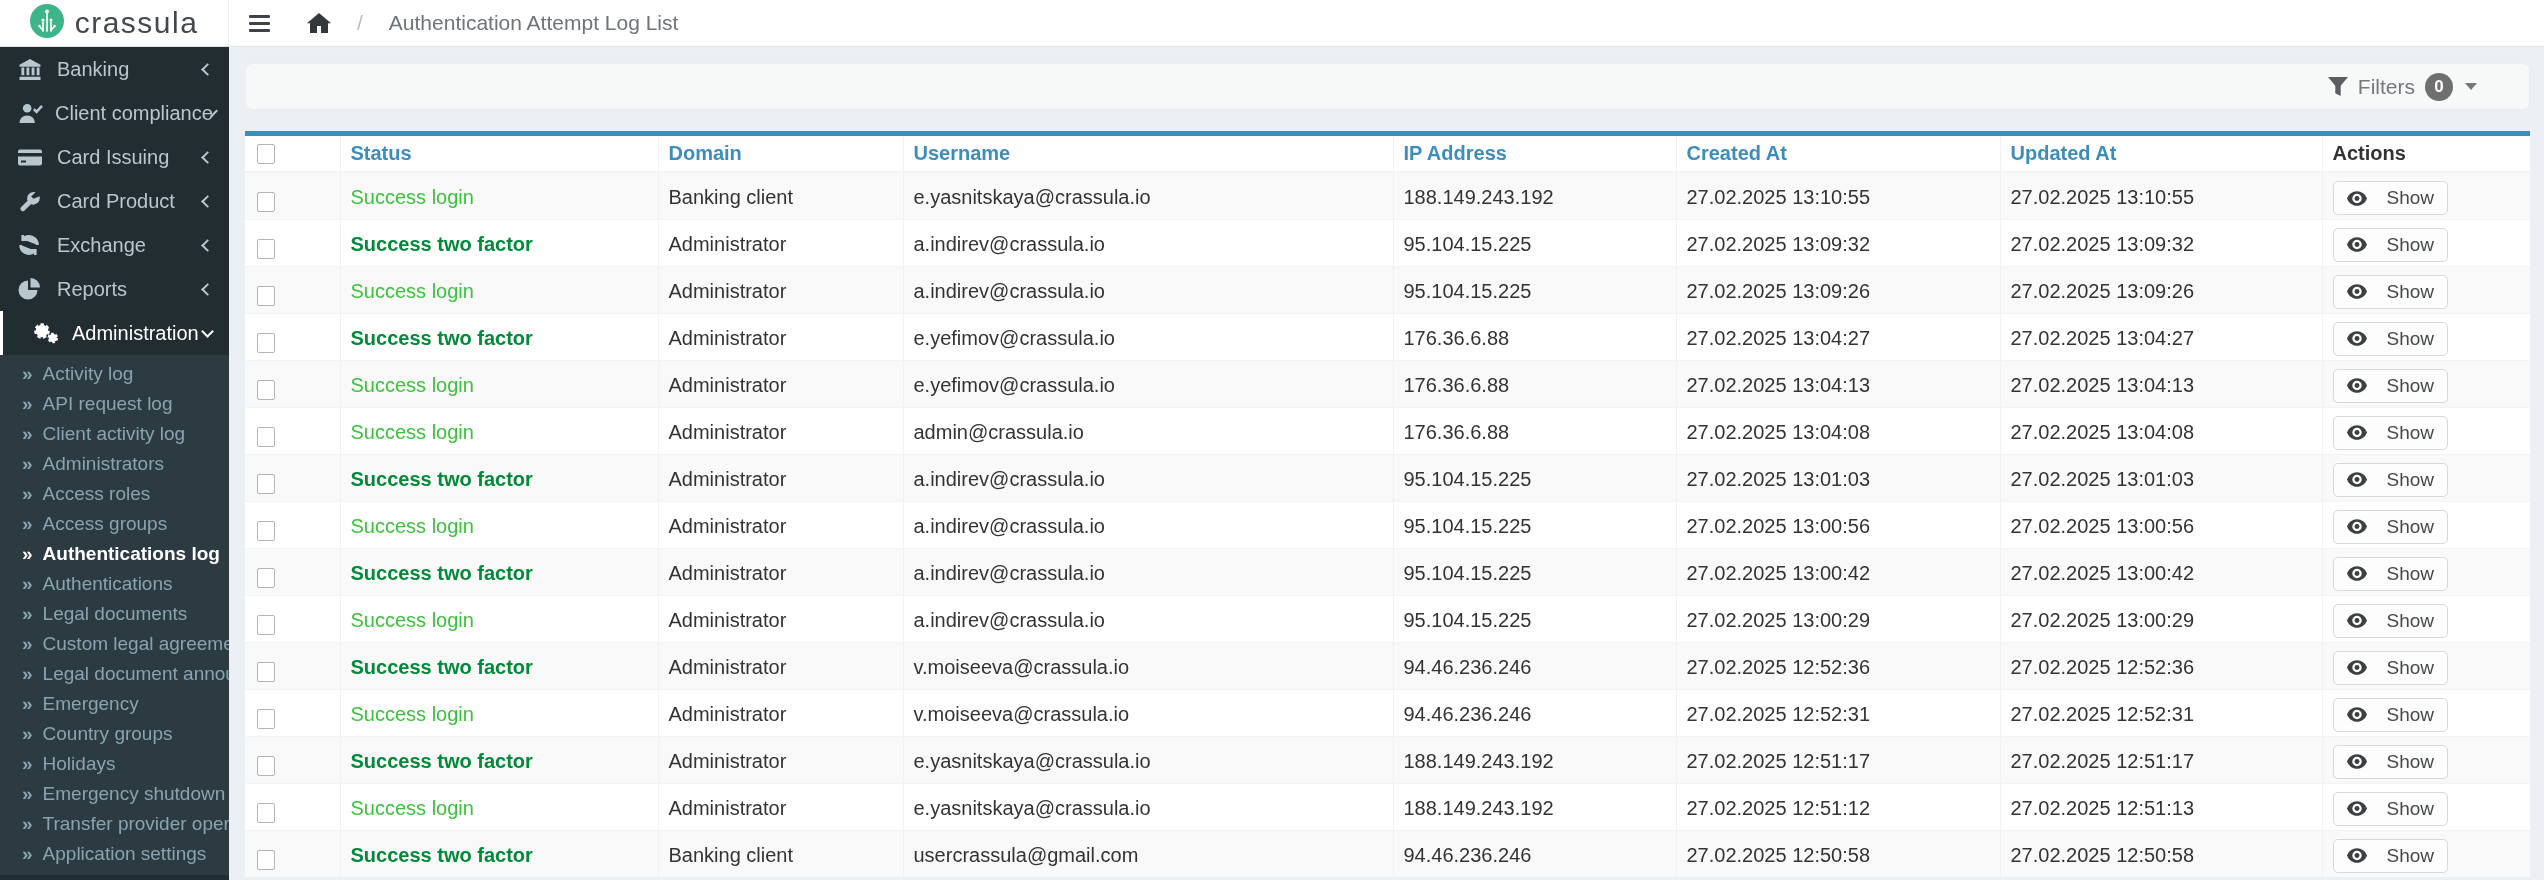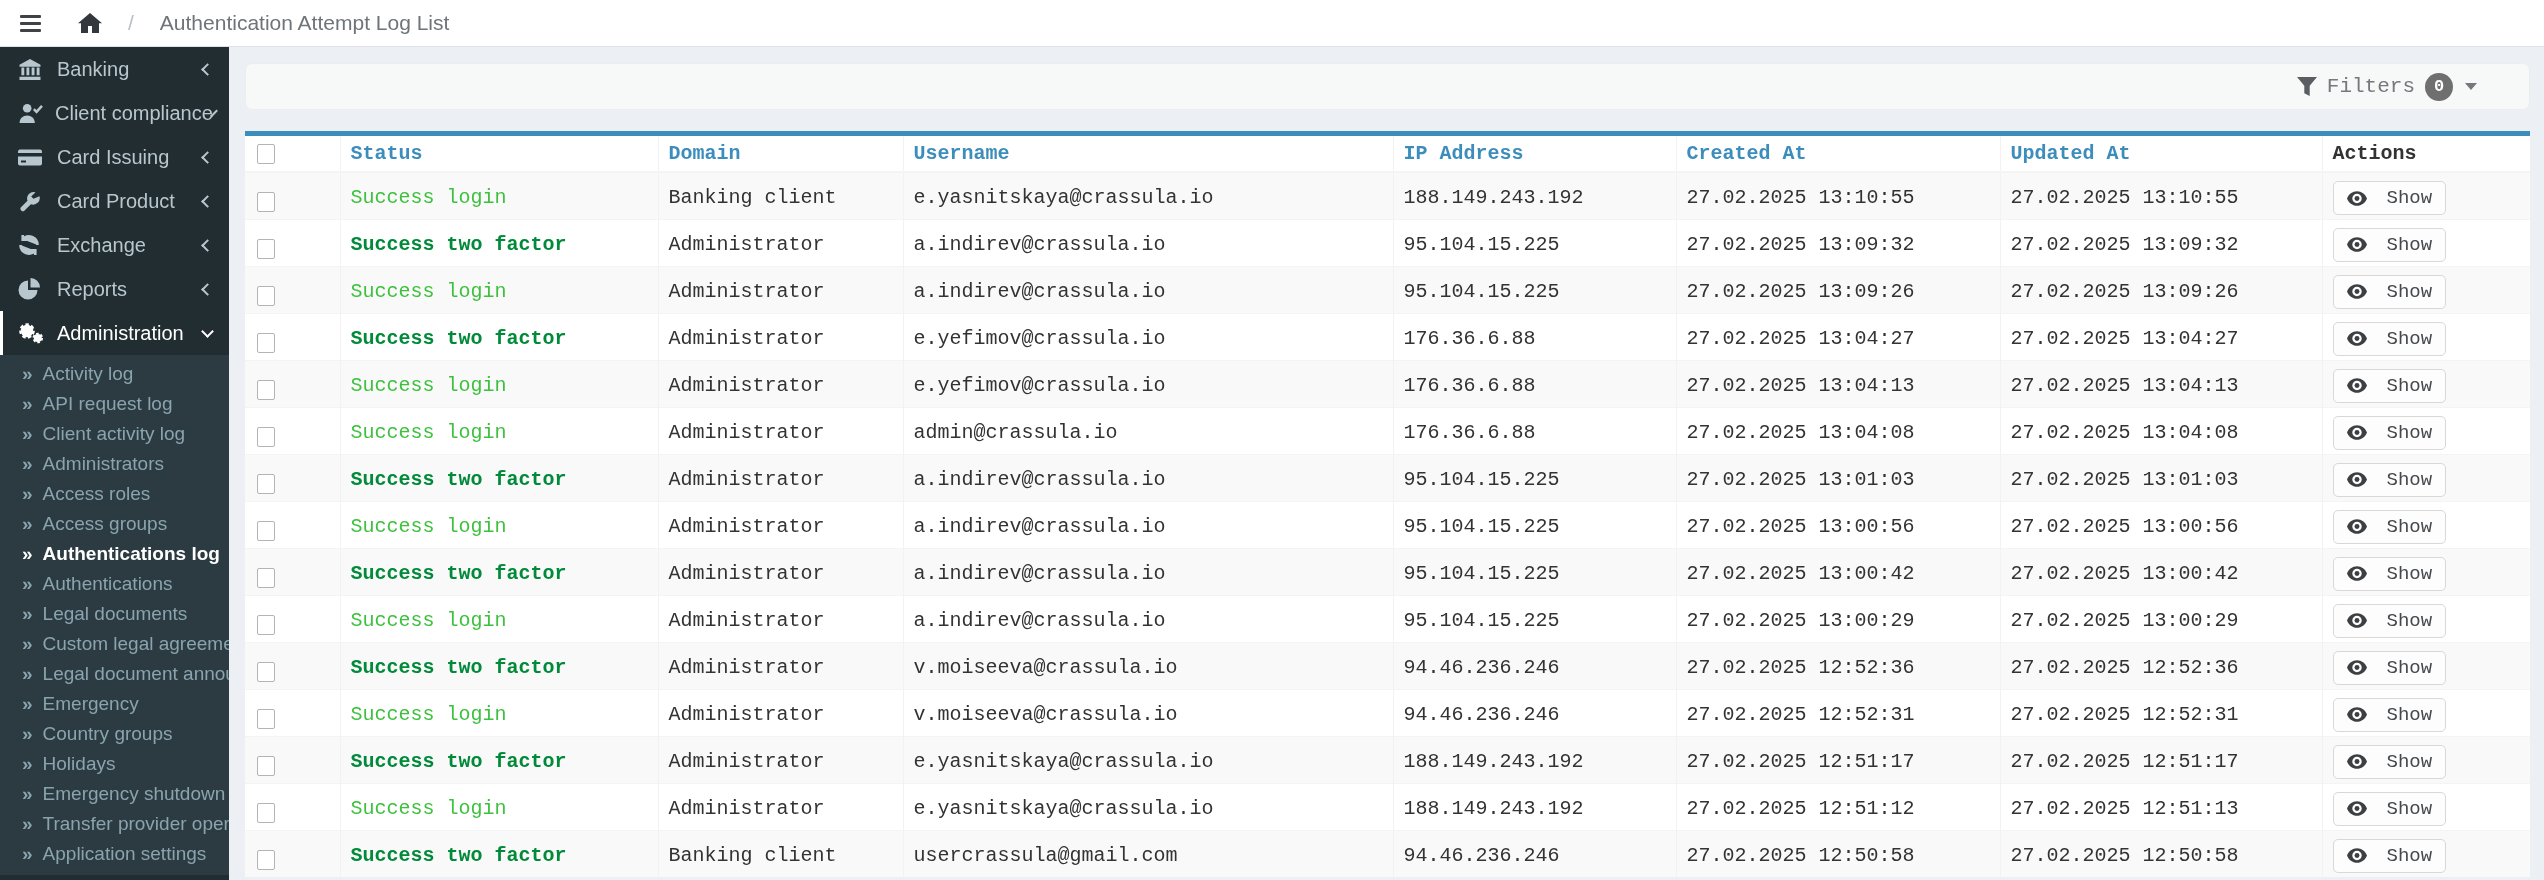--- a/index.html
+++ b/index.html
@@ -34,33 +34,33 @@
   .header-right{margin-left:auto;display:flex;align-items:center;height:100%;}
   .hdr-divider{width:1px;height:100%;background:#e6e9ec;}
   .expiring{display:flex;align-items:center;gap:12px;padding:0 24px;font-size:21px;color:#3b4045;cursor:pointer;}
   .badge-red{background:var(--badge-red);color:#fff;font-size:18px;font-weight:bold;padding:4px 13px;border-radius:15px;line-height:1;}
   .user-menu{display:flex;align-items:center;gap:9px;padding:0 22px 0 26px;cursor:pointer;}
   .user-menu svg{fill:#383f44;}
   .caret{width:0;height:0;border-left:6px solid transparent;border-right:6px solid transparent;border-top:7px solid #54595e;}
   
   .sidebar{position:absolute;top:47px;left:0;width:229px;height:833px;background:var(--sidebar-bg);}
   .sb-item{height:44px;display:flex;align-items:center;padding:0 14px 0 18px;color:#b8c7ce;font-size:20px;cursor:pointer;}
-  .sb-item.active{color:#fff;border-left:3px solid #fff;padding-left:15px;}
+  .sb-item.active{color:#fff;border-left:3px solid #fff;padding-left:30px;}
   .sb-icon{width:28px;margin-right:11px;display:flex;align-items:center;}
   .sb-icon svg{fill:currentColor;}
   .sb-label{flex:1;white-space:nowrap;}
   .sb-chevron{width:9px;height:9px;border-left:2px solid currentColor;border-bottom:2px solid currentColor;margin-right:3px;}
   .sb-chevron.left{transform:rotate(45deg);}
   .sb-chevron.down{transform:rotate(-45deg);margin-top:-4px;}
   .submenu{background:var(--submenu-bg);padding:4px 0 6px;}
   .sub-item{height:30px;display:flex;align-items:center;padding-left:22px;color:#8aa4af;font-size:19px;cursor:pointer;white-space:nowrap;overflow:hidden;}
   .sub-item .angles{margin-right:10px;font-weight:bold;}
   .sub-item.active{color:#fff;font-weight:bold;}
   
-  .main{position:absolute;left:229px;top:47px;width:2061px;height:833px;font-family:Liberation Mono, monospace;}
+  .main{position:absolute;left:229px;top:47px;width:2061px;height:833px;}
   .filters-card{position:absolute;left:16px;top:16px;width:2285px;height:47px;background:#f7f8f8;border:1px solid #ededee;border-radius:7px;display:flex;align-items:center;justify-content:flex-end;}
   .filters-btn{display:flex;align-items:center;gap:10px;margin-right:52px;color:#75797d;font-size:21px;cursor:pointer;}
   .filters-btn svg{fill:#5a5e62;}
   .badge-gray{background:#6f6f6f;color:#fff;width:28px;height:28px;border-radius:50%;display:flex;align-items:center;justify-content:center;font-size:17px;font-weight:bold;}
   .caret-sm{width:0;height:0;border-left:6px solid transparent;border-right:6px solid transparent;border-top:7px solid #75797d;margin-left:2px;}
   .table-card{position:absolute;left:16px;top:84px;width:2285px;background:#fff;border-top:5px solid var(--accent);}
   table{width:100%;border-collapse:collapse;table-layout:fixed;}
   th{height:36px;padding:0 10px;text-align:left;font-size:20px;font-weight:bold;color:var(--accent);border-bottom:2px solid #f4f4f4;cursor:pointer;}
   th.plain{color:#333;cursor:default;}
   th + th, td + td{border-left:1px solid #f2f2f2;}
@@ -73,20 +73,42 @@
   .status-login{color:var(--status-login);}
   .status-two-factor{color:var(--status-two-factor);font-weight:bold;}
   td.actions-cell{padding-top:8px;}
   .show-btn{display:inline-flex;align-items:center;gap:20px;background:#fdfdfd;border:1px solid #d8d8d8;border-radius:5px;padding:5px 13px;font-size:19px;color:#46494c;cursor:pointer;font-family:inherit;}
   .show-btn svg{fill:#3d4043;}
 </style>
 </head>
 <body>
 
 <header class="top-header">
+  <div class="logo">
+    <span class="logo-mark">
+      <svg width="34" height="34" viewBox="0 0 34 34">
+          <circle cx="17" cy="17" r="17" fill="#3eb489"></circle>
+          <g stroke="#fff" stroke-width="1.7" fill="none" stroke-linecap="round">
+            <path d="M17 27V9"></path>
+            <path d="M13 27v-9"></path>
+            <path d="M21 27v-9"></path>
+            <path d="M13 26l-3-3"></path>
+            <path d="M21 26l3-3"></path>
+          </g>
+          <g fill="#fff">
+            <circle cx="17" cy="7.5" r="1.9"></circle>
+            <circle cx="13" cy="16" r="1.6"></circle>
+            <circle cx="21" cy="16" r="1.6"></circle>
+            <circle cx="9.4" cy="22" r="1.3"></circle>
+            <circle cx="24.6" cy="22" r="1.3"></circle>
+          </g>
+        </svg>
+    </span>
+    <span class="logo-text">crassula</span>
+  </div>
   <button class="hamburger">
     <span></span>
       <span></span>
       <span></span>
   </button>
   <div class="breadcrumb">
     <span class="home">
       <svg width="24" height="22" viewBox="0 0 24 22">
           <path d="M12 1L0 11.2h3V21h7v-7h4v7h7v-9.8h3z"></path>
         </svg>

